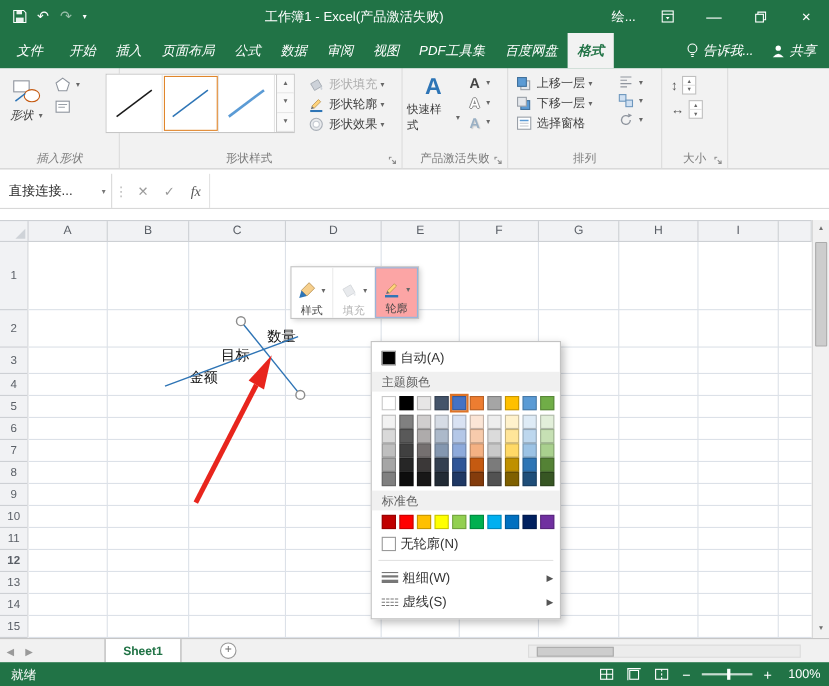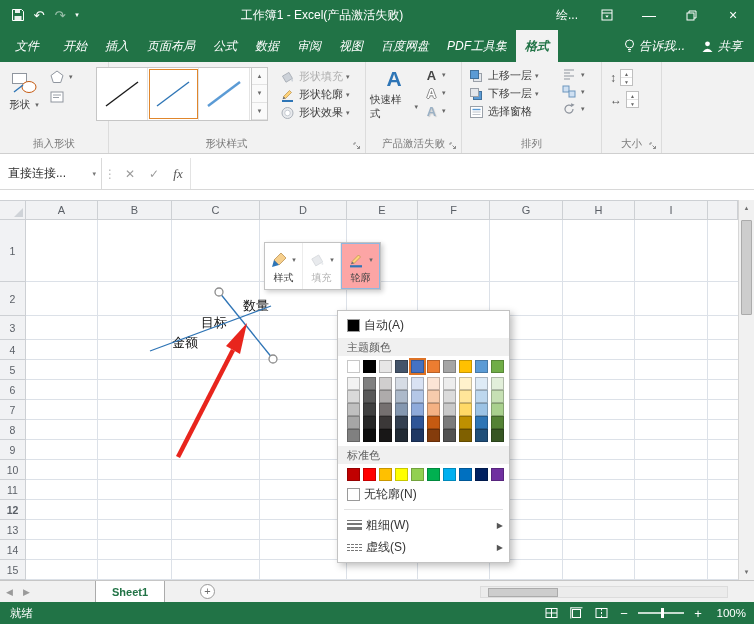--- a/index.html
+++ b/index.html
@@ -85,21 +85,21 @@
   .vscroll { position:absolute; top:200px; right:0; width:16px; height:380px; background:#f1f1f1; border-left:1px solid #d6d6d6; z-index:2; }
   .vs-btn { position:absolute; left:0; width:15px; height:16px; display:flex; align-items:center; justify-content:center; font-size:6px; color:#707070; }
   .vs-thumb { position:absolute; left:2px; width:11px; background:#cdcdcd; border:1px solid #ababab; border-radius:1px; }
 
   
   .anno { position:absolute; font-size:13px; color:#111; z-index:4; white-space:nowrap; }
   .overlay { position:absolute; top:0; left:0; z-index:5; pointer-events:none; }
 
   
   .minitb { position:absolute; left:264px; top:242px; width:117px; height:48px; background:#fff; border:1px solid #c3c3c3; box-shadow:2px 2px 5px rgba(0,0,0,.2); display:flex; z-index:10; }
-  .mtbtn { flex:1; display:flex; flex-direction:column; align-items:center; justify-content:center; padding-top:4px; gap:2px; border-right:1px solid #ececec; }
+  .mtbtn { flex:1; display:flex; flex-direction:column; align-items:center; justify-content:flex-end; padding-top:4px; gap:2px; border-right:1px solid #ececec; }
   .mtbtn:last-child { border-right:none; }
   .mtb-ic { display:flex; align-items:center; gap:2px; height:18px; }
   .mtb-lbl { font-size:10px; color:#444; }
   .mtbtn.disabled .mtb-lbl { color:#b3b3b3; }
   .mtbtn.disabled svg { opacity:.45; }
   .mtbtn.pressed { background:#fca5a5; border:1px solid #8fb6de; padding-top:3px; }
 
   
   .omenu { position:absolute; left:337px; top:310px; width:173px; background:#fff; border:1px solid #c3c3c3; box-shadow:3px 3px 7px rgba(0,0,0,.25); z-index:20; padding:3px 0 4px; font-size:12px; color:#333; }
   .mi { display:flex; align-items:center; height:22px; padding:0 9px; position:relative; white-space:nowrap; }
@@ -178,22 +178,22 @@
   <div class="tabrow">
     <div class="ftab">文件</div>
     <div style="display:flex;align-items:stretch;">
         <div class="rtab">开始</div>
         <div class="rtab">插入</div>
         <div class="rtab">页面布局</div>
         <div class="rtab">公式</div>
         <div class="rtab">数据</div>
         <div class="rtab">审阅</div>
         <div class="rtab">视图</div>
+        <div class="rtab">PDF工具集</div>
         <div class="rtab">百度网盘</div>
-        <div class="rtab">PDF工具集</div>
         <div class="rtab active">格式</div>
       </div>
     <div class="tab-right">
       <span class="titem">
         <svg width="11" height="14">
             <circle cx="5.5" cy="5" r="4" fill="none" stroke="#fff"></circle>
             <line x1="4" y1="10.5" x2="7" y2="10.5" stroke="#fff"></line>
             <line x1="4.4" y1="12.3" x2="6.6" y2="12.3" stroke="#fff"></line>
           </svg>
         <span>告诉我...</span>
@@ -203,21 +203,21 @@
             <circle cx="6.5" cy="3.8" r="2.4" fill="#fff"></circle>
             <path d="M1.5 12 q5 -6.5 10 0 z" fill="#fff"></path>
           </svg>
         <span>共享</span>
       </span>
     </div>
   </div>
 
   <div class="ribbon">
 
-    <div class="rgroup" style="left:0;width:109px;">
+    <div class="rgroup" style="left:0;width:109px;font-style:italic;">
       <div class="bigbtn">
         <svg width="26" height="26">
             <rect x="1.5" y="4.5" width="14" height="10" fill="#fff" stroke="#8f959e"></rect>
             <ellipse cx="18" cy="18" rx="7" ry="5.5" fill="#fff" stroke="#c55a11"></ellipse>
             <line x1="3" y1="23" x2="12" y2="16" stroke="#2e75b6" stroke-width="1.4"></line>
           </svg>
         <span class="bb-label">
             <span>形状</span>
             <span class="caret">▾</span>
           </span>

